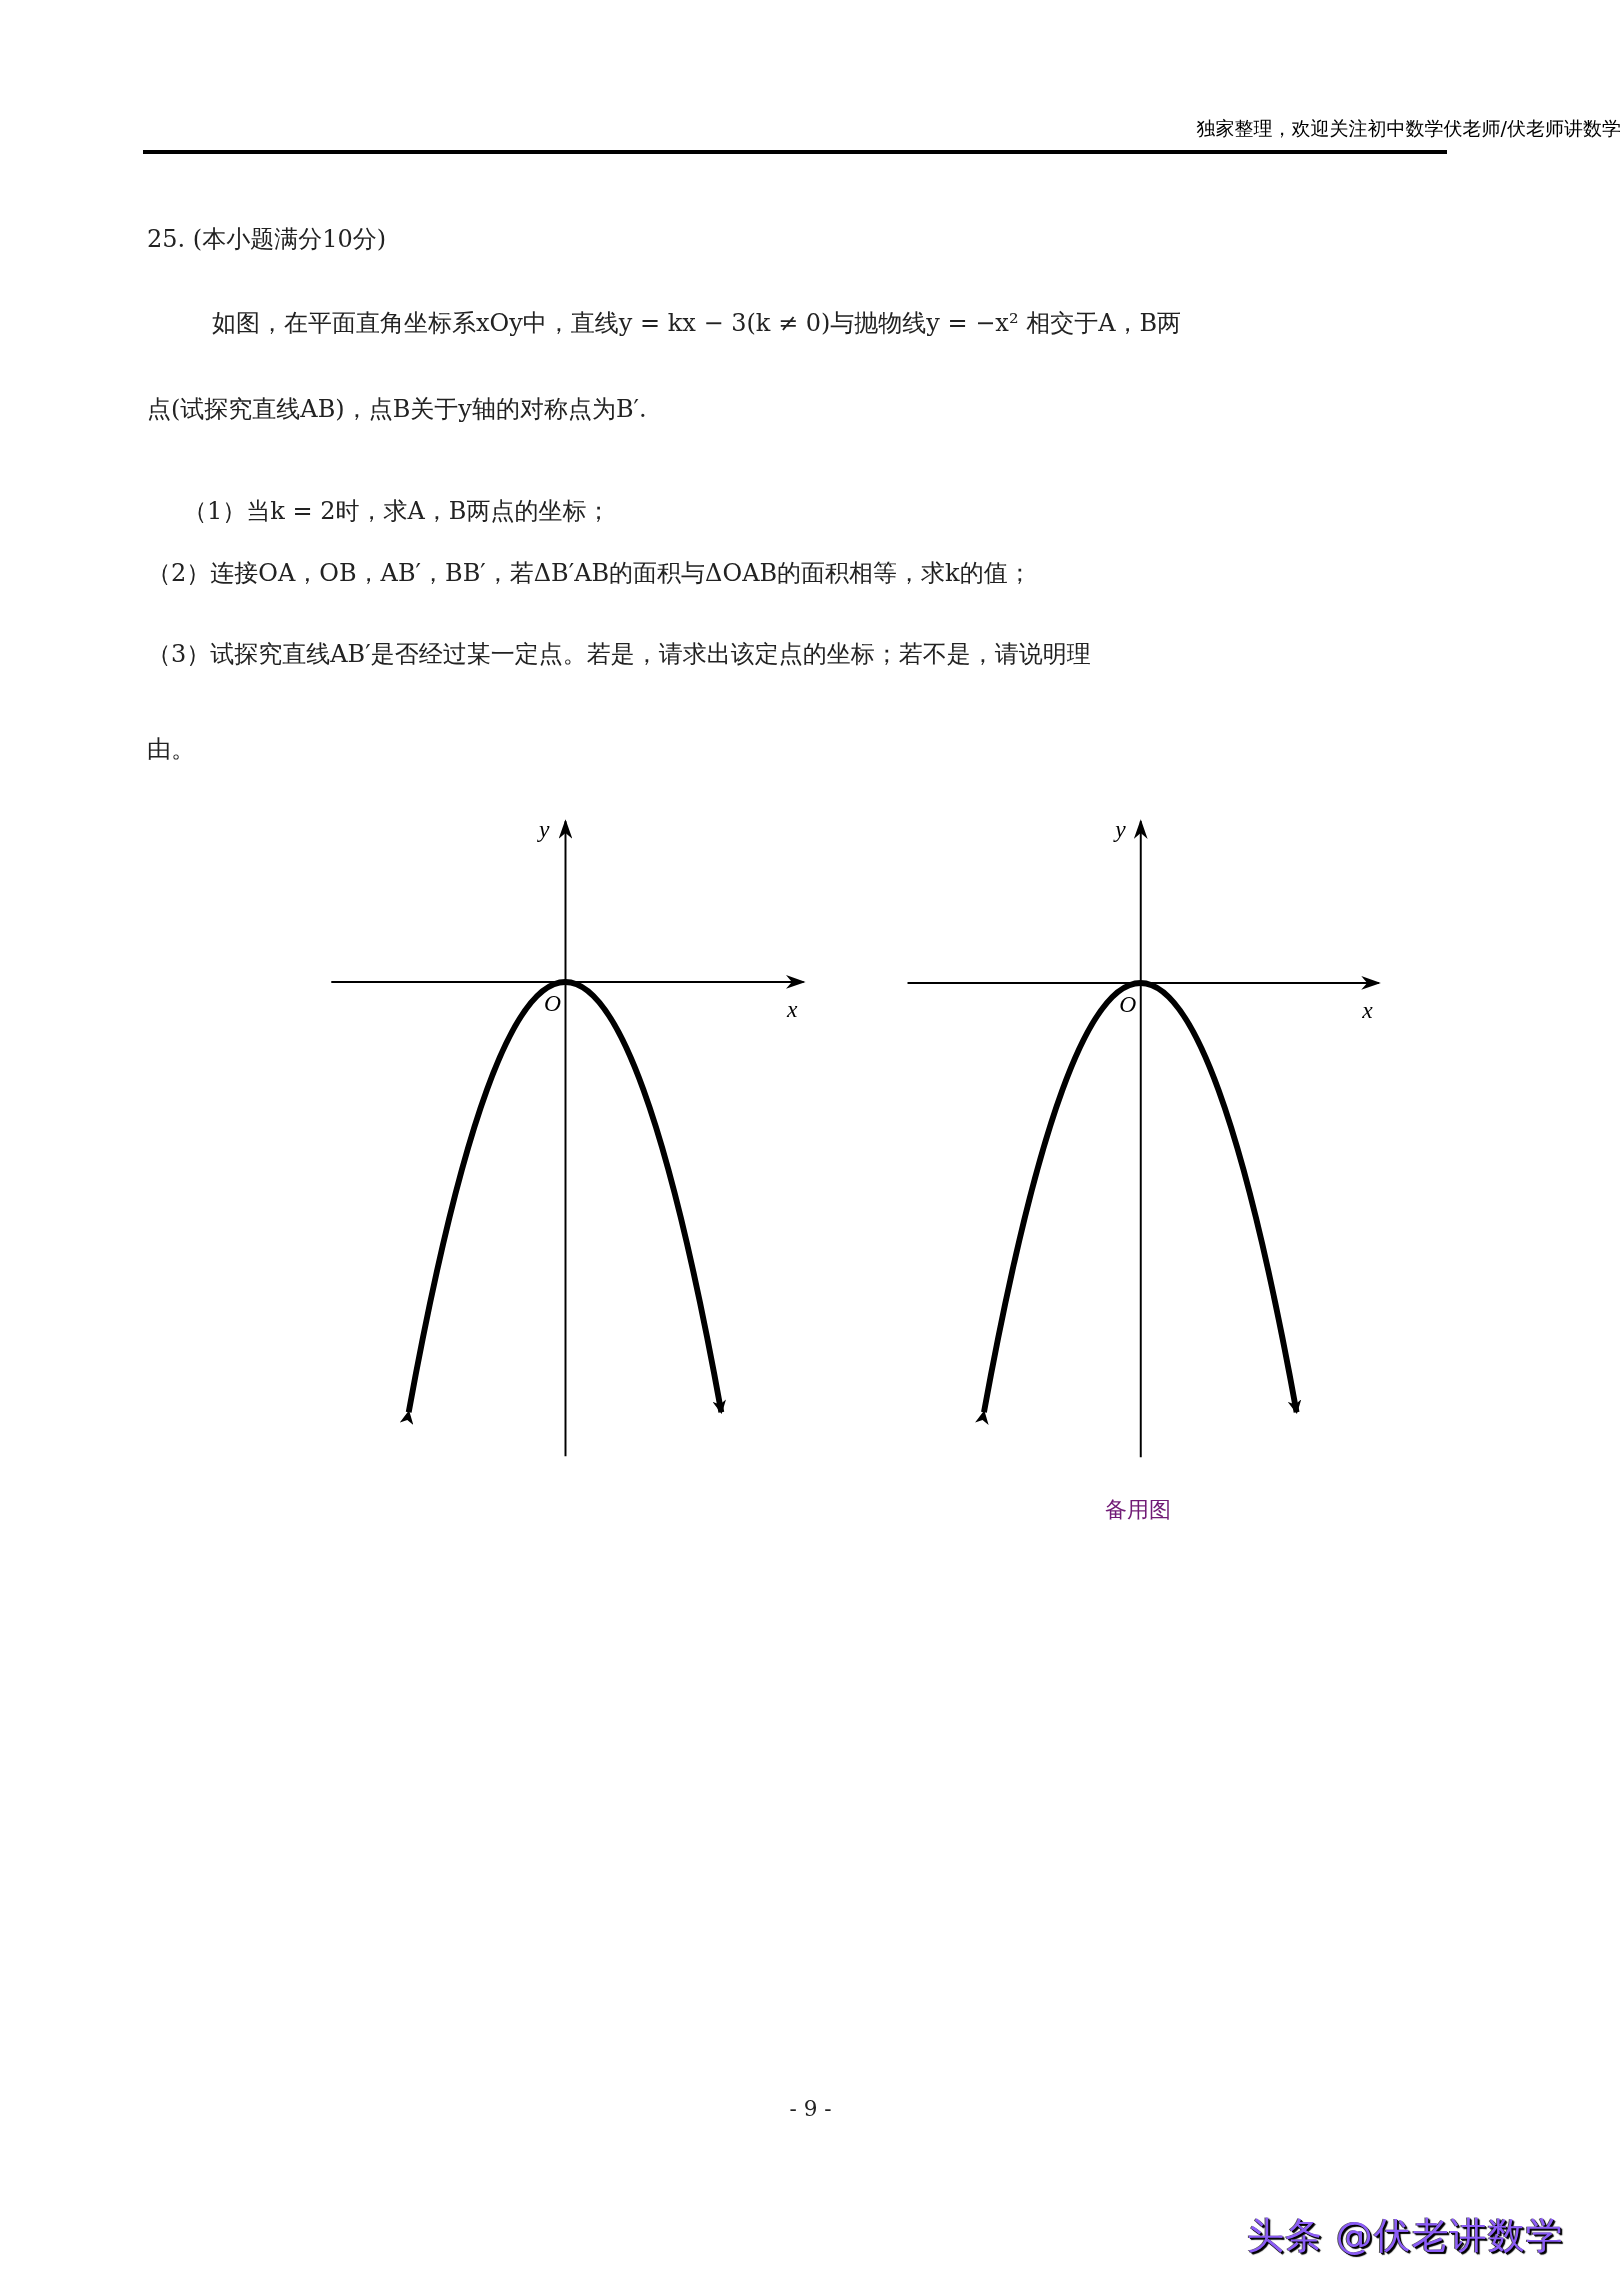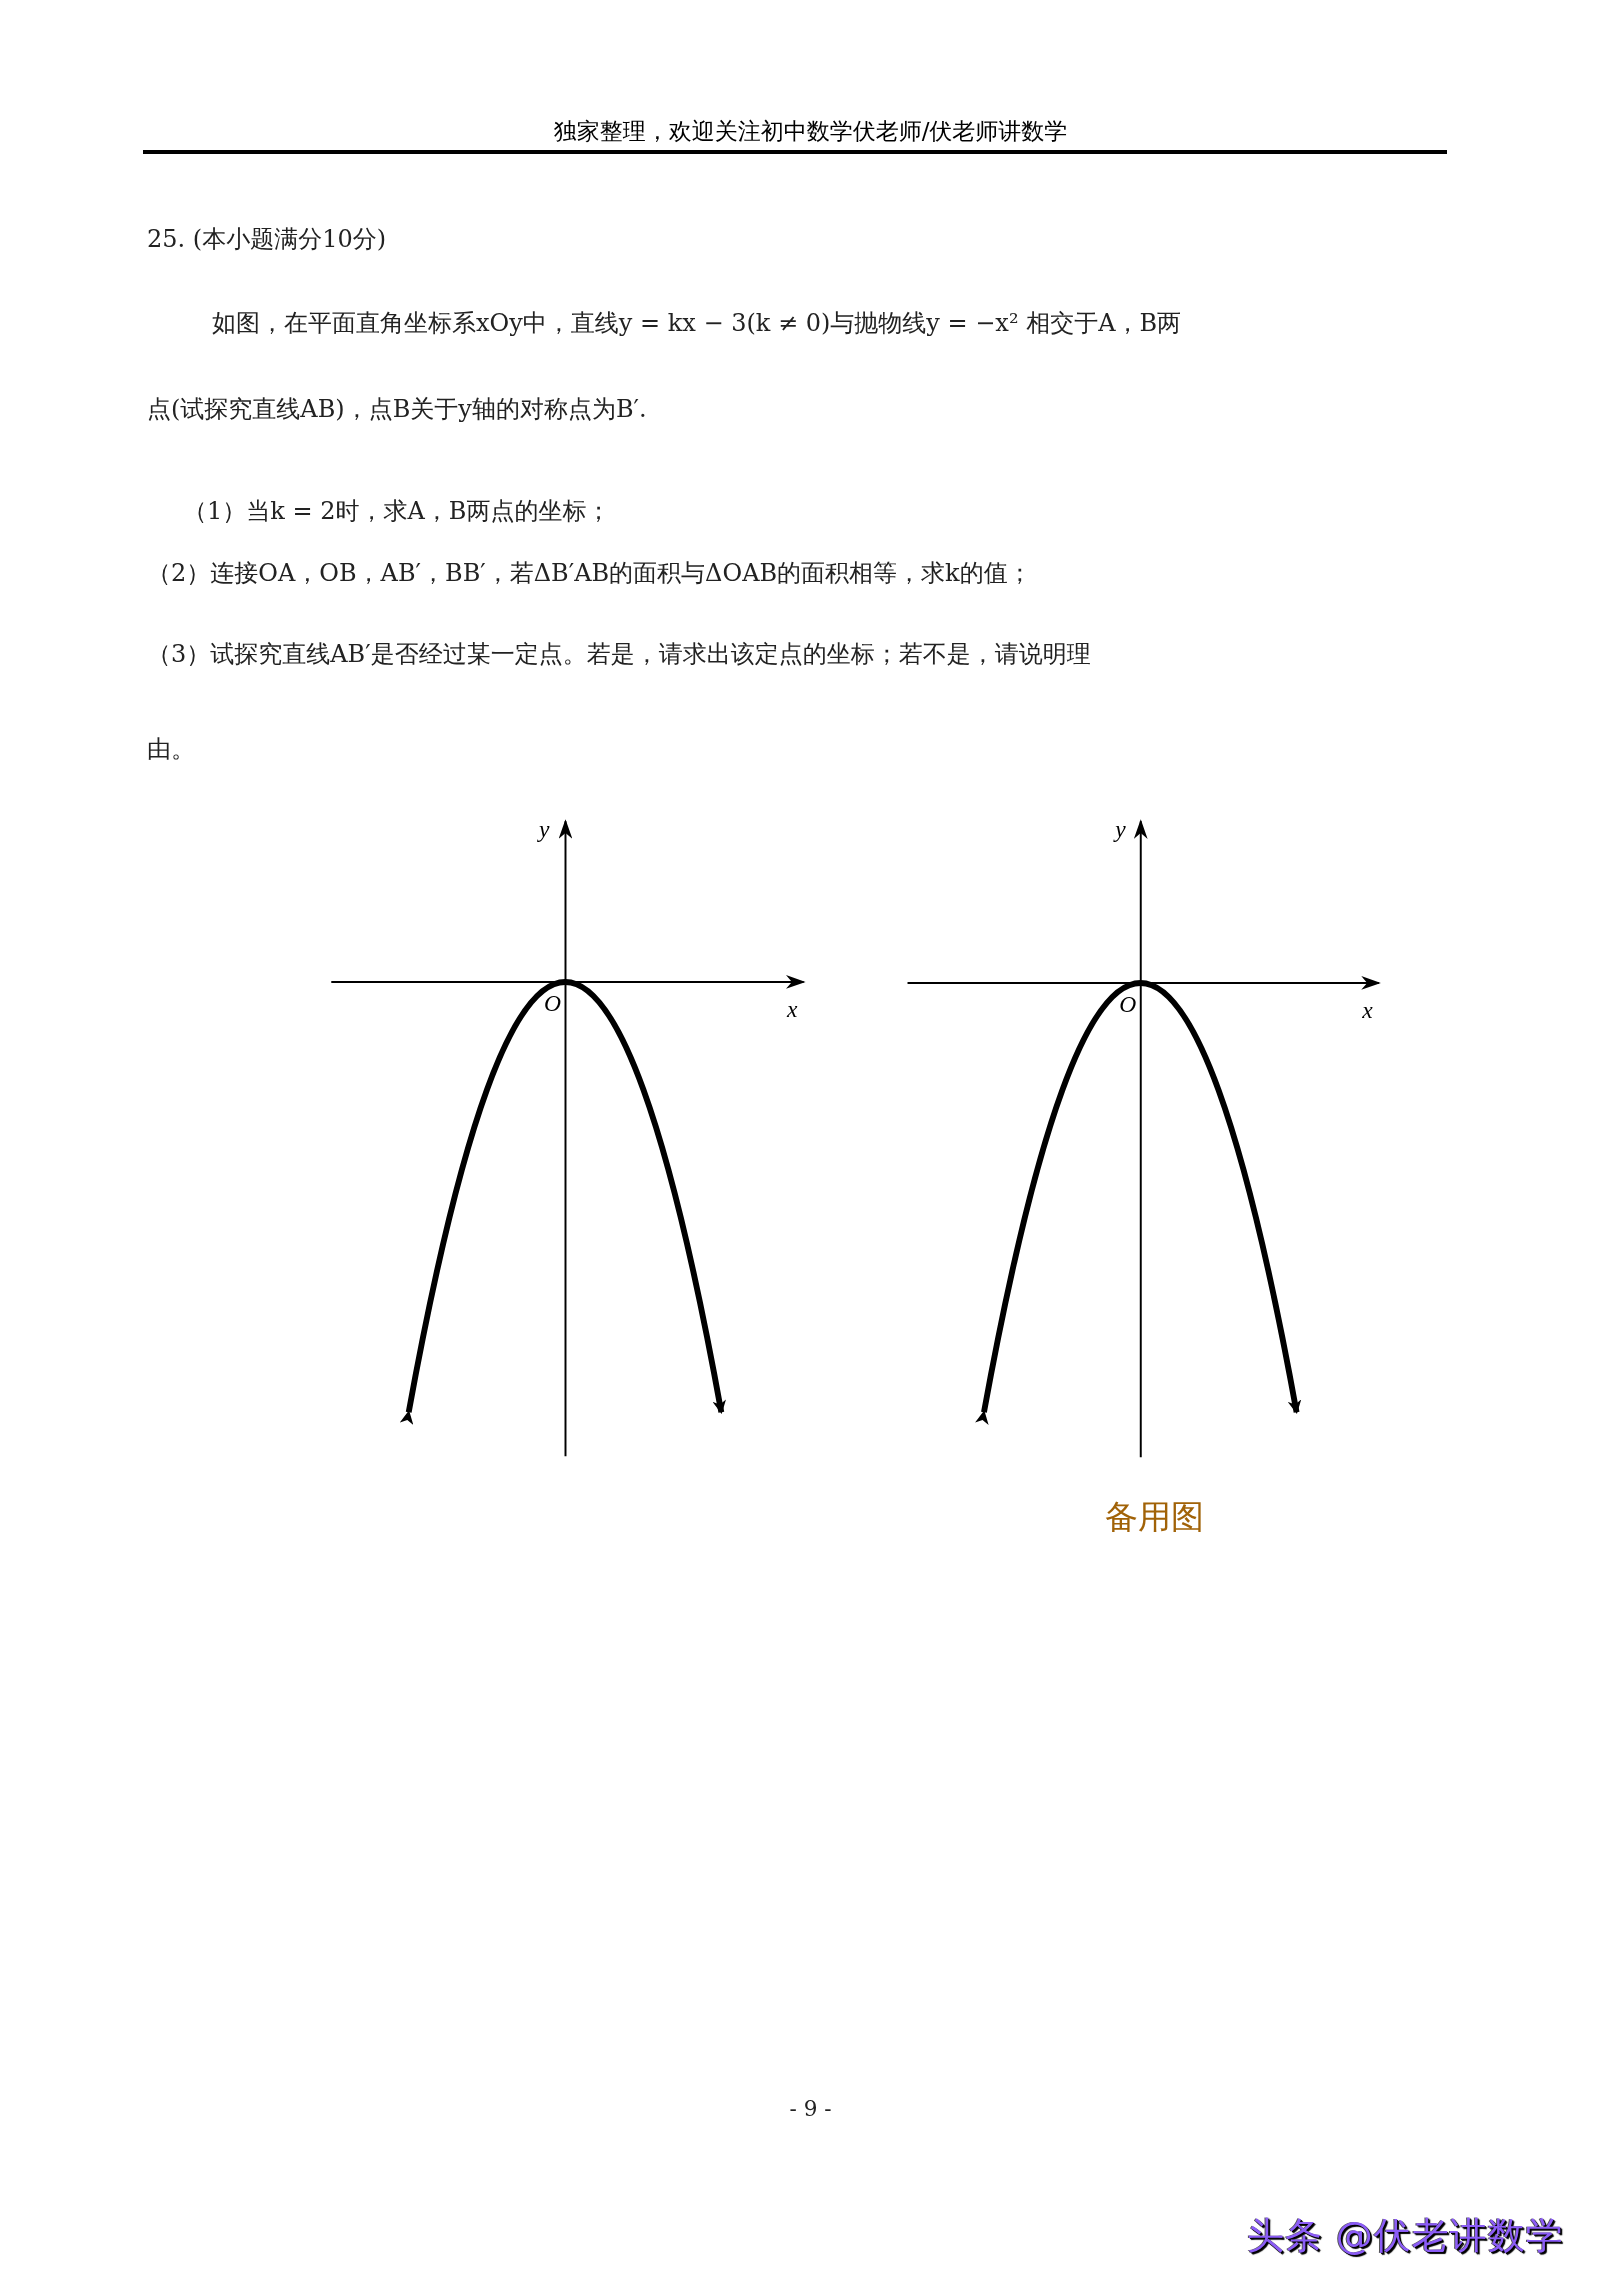--- a/index.html
+++ b/index.html
@@ -1,22 +1,22 @@
 <!DOCTYPE html>
 <html><head>
 <meta charset="utf-8">
 <style>
   html, body { margin:0; padding:0; background:#ffffff; }
   body { width:1621px; height:2293px; position:relative; overflow:hidden;
          font-family:"DejaVu Serif", "Liberation Serif", serif; color:#1a1a1a; }
   .abs { position:absolute; white-space:nowrap; }
-  .header-text { left:0; width:1621px; top:116px; text-align:center; font-family:"DejaVu Sans","Liberation Sans",sans-serif; font-size:23px; color:#000; }
+  .header-text { left:0; width:1621px; top:116px; text-align:right; font-family:"DejaVu Sans","Liberation Sans",sans-serif; font-size:19px; color:#000; }
   .header-rule { left:143px; top:150px; width:1304px; height:3.9px; background:#000; }
   .line { font-size:24px; line-height:35px; color:#222; }
-  .caption { font-family:Liberation Serif, serif; font-size:33px; color:#a16207; }
+  .caption { font-family:Liberation Serif, serif; font-size:22px; color:#701a75; }
   .pageno { left:0; width:1621px; text-align:center; top:2096px; font-size:21.6px; color:#222; }
   .watermark { left:1247px; top:2211px; font-family:"DejaVu Sans","Liberation Sans",sans-serif; font-size:37px; color:#8b5cf6;
                text-shadow: 1px 1px 0 #000, 2px 2px 1px #000, -1px 0 0 #555; letter-spacing:1px; }
   svg.graph { position:absolute; left:0; top:0; }
   .axislabel { font-family:"Liberation Serif","DejaVu Serif",serif; font-style:italic; font-size:24px; fill:#000; }
 </style>
 </head>
 <body>
 
 <div class="abs header-text">独家整理，欢迎关注初中数学伏老师/伏老师讲数学</div>

